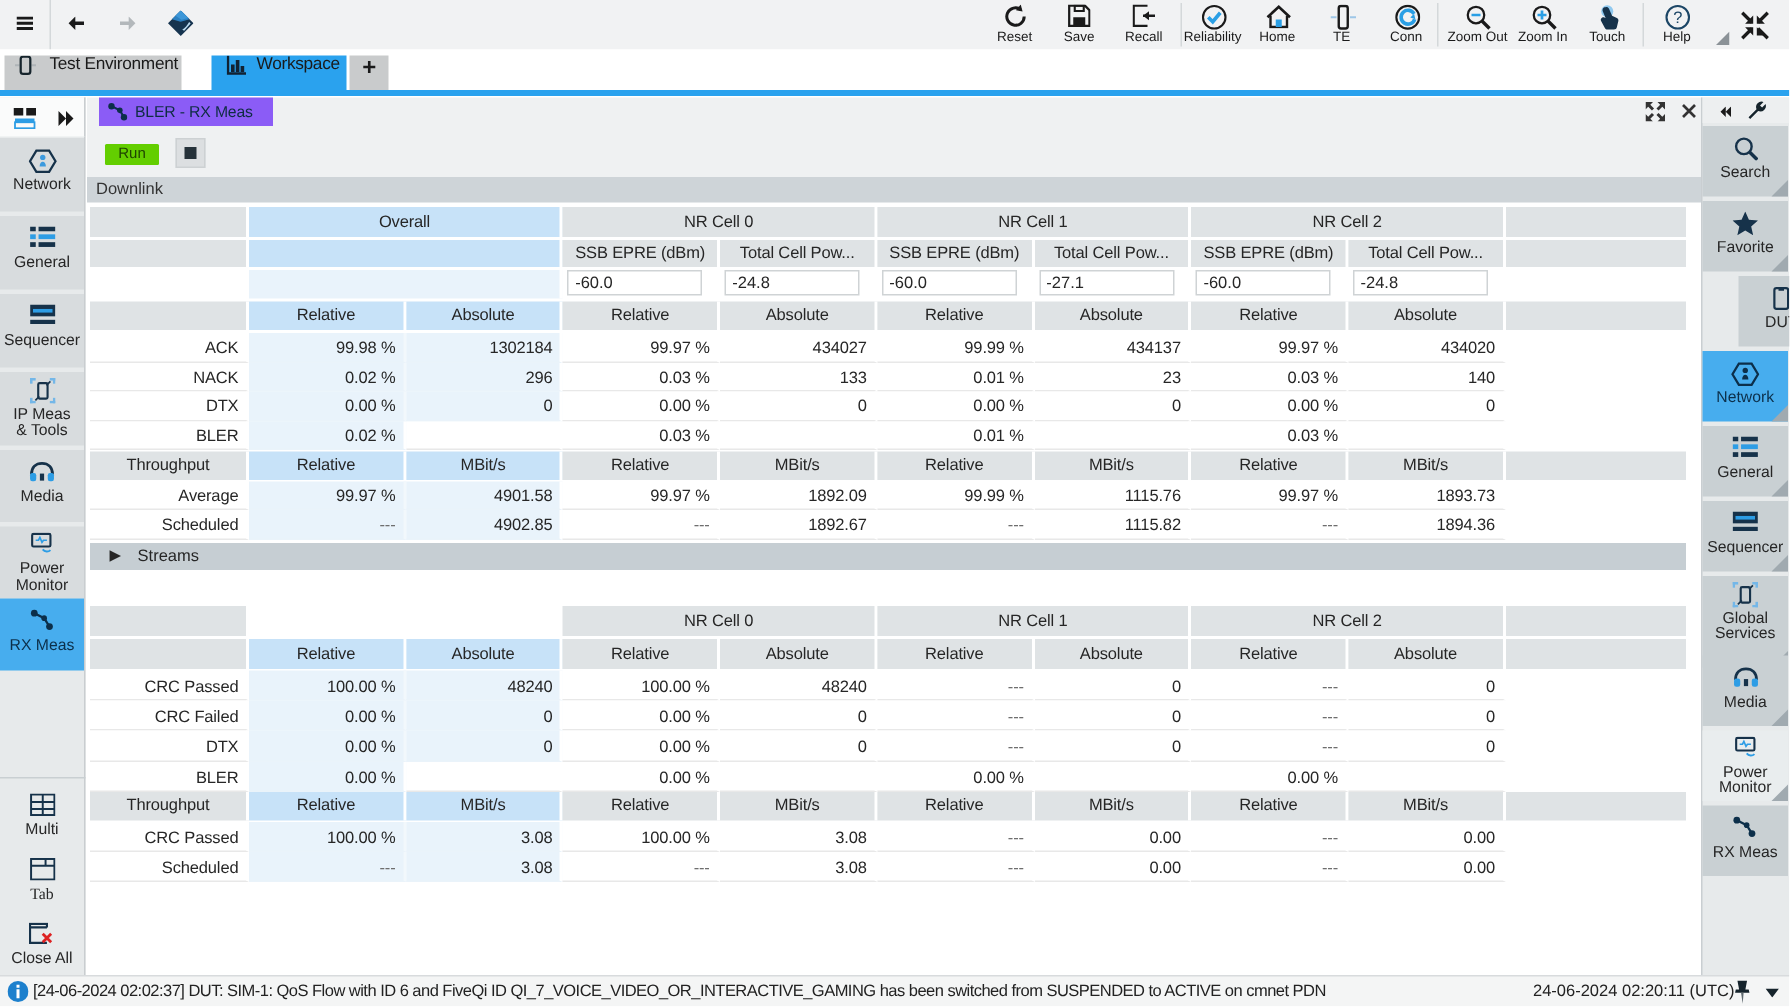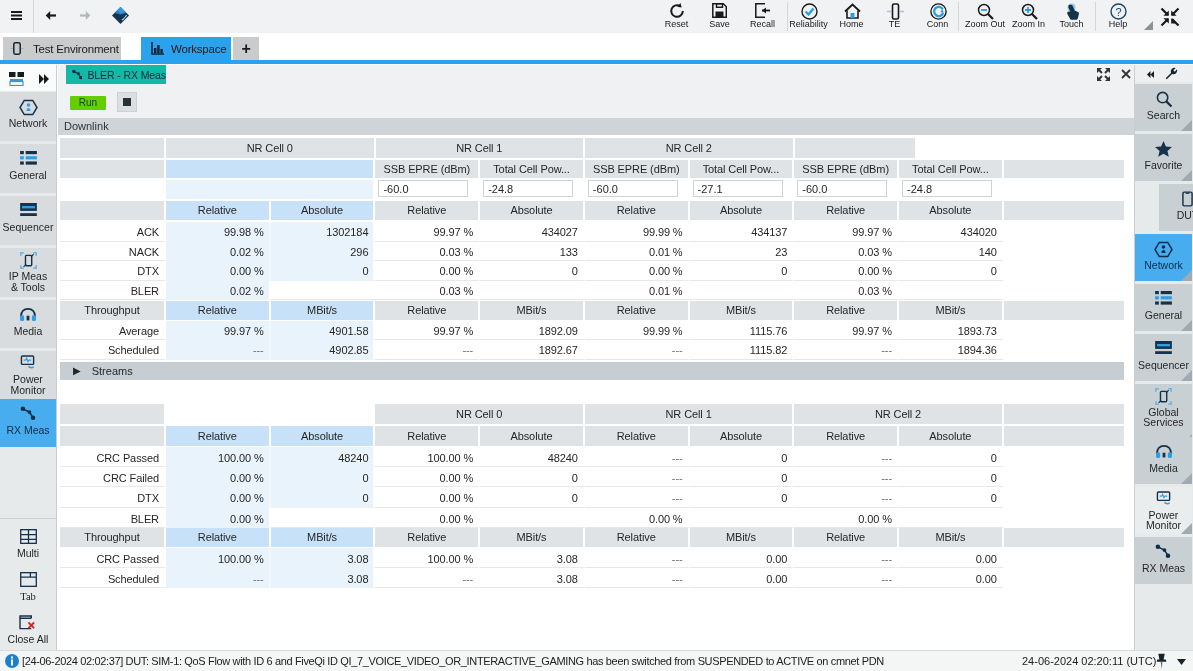--- a/index.html
+++ b/index.html
@@ -7,31 +7,31 @@
 body { font-family:"Liberation Sans", sans-serif; color:#262626; }
 #app { position:relative; width:1193px; height:671px; background:#fff; overflow:hidden; }
 .abs { position:absolute; }
 #titlebar { position:absolute; left:0; top:0; width:1193px; height:33px; background:#f1f2f3; }
 #titlebar .title { position:absolute; left:140px; top:9px; font-size:11.5px; letter-spacing:-0.45px; color:#2b2b2b; }
 .tbtn { position:absolute; top:0; height:33px; text-align:center; }
 .tbtn .lbl { position:absolute; top:19px; width:100%; font-size:9px; color:#1a1a1a; text-align:center; }
 .tbtn svg { position:absolute; top:3px; left:50%; margin-left:-8px; }
 .vsep { position:absolute; top:2px; height:29px; width:1px; background:#d4d8da; }
 #tabrow { position:absolute; left:0; top:33px; width:1193px; height:27px; background:#fff; }
-.wtab { position:absolute; top:4px; height:23px; font-size:11.5px; letter-spacing:-0.2px; color:#1a1a1a; display:flex; align-items:center; white-space:nowrap; overflow:hidden; }
+.wtab { position:absolute; top:4px; height:23px; font-size:11.5px; letter-spacing:-0.2px; color:#1a1a1a; display:flex; align-items:flex-start; white-space:nowrap; overflow:hidden; }
 #bluebar { position:absolute; left:0; top:60px; width:1193px; height:4px; background:#2aa2ee; }
 #lsb { position:absolute; left:0; top:65px; width:57px; height:585px; background:#e7eaeb; border-right:1px solid #c9cdd0; }
 #lsb-top { position:absolute; left:0; top:65px; width:57px; height:26px; background:#fafbfb; border-right:1px solid #c9cdd0;}
 .sbitem { position:absolute; left:0; width:56px; background:#d8dcde; text-align:center; font-size:10.5px; color:#262626; }
 #rsb { position:absolute; left:1134px; top:65px; width:59px; height:585px; background:#e7eaeb; border-left:1px solid #c9ced1; }
 .rsbitem { position:absolute; width:57px; background:#c9d0d3; text-align:center; font-size:10.5px; color:#262626; }
 .corner { position:absolute; right:0; bottom:0; width:0; height:0; border-style:solid; border-width:0 0 11px 11px; border-color:transparent transparent #a0aab0 transparent; }
 #main { position:absolute; left:58px; top:65px; width:1076px; height:585px; background:#fff; }
 #maintop { position:absolute; left:0; top:0; width:1076px; height:54px; background:#eff1f2; }
-#paneltab { position:absolute; left:8px; top:0; width:100px; height:19px; white-space:nowrap; background:#14b8a6; color:#0e2c42; font-size:10.5px; letter-spacing:-0.1px; display:flex; align-items:center; }
+#paneltab { position:absolute; left:8px; top:0; width:116px; height:19px; white-space:nowrap; background:#8b5cf6; color:#0e2c42; font-size:10.5px; letter-spacing:-0.1px; display:flex; align-items:center; }
 #runbtn { position:absolute; left:12px; top:31px; width:36px; height:14px; background:#63ce00; border-radius:1px; font-size:10px; color:#1f4500; text-align:center; line-height:14px; }
 #stopbtn { position:absolute; left:59px; top:27px; width:20px; height:20px; background:#dcdfe1; border:1px solid #cdd1d3; }
 #stopbtn div { width:8px; height:8px; background:#26323a; margin:5px auto; }
 .secbar { position:absolute; left:0; width:1076px; height:17px; background:#ced4d8; font-size:11px; color:#333; padding-left:6px; line-height:17px; }
 .trow { position:absolute; left:2px; width:1064px; display:flex; }
 .c { border-right:2px solid #fff; overflow:hidden; white-space:nowrap; font-size:11px; line-height:inherit; letter-spacing:-0.1px; }
 .wt { width:120.25px; border-right:none; }
 .hg { background:#dfe3e5; }
 .hb { background:#c7e2f8; }
 .db { background:#e9f3fb; }
@@ -230,20 +230,21 @@
         <path d="M1 1l8 8M9 1L1 9" stroke="#333" stroke-width="1.8"></path>
       </svg>
   <div id="runbtn">Run</div>
   <div id="stopbtn">
         <div></div>
       </div>
   <div class="secbar" style="top:53px;">Downlink</div>
   <div id="dltable">
 <div class="trow" style="top:73px;height:20px;line-height:20px;">
           <div class="c hg" style="width:106px;"></div>
+          <div class="c hb tc" style="width:209.5px;">Overall</div>
           <div class="c hg tc" style="width:209.5px;">NR Cell 0</div>
           <div class="c hg tc" style="width:209.5px;">NR Cell 1</div>
           <div class="c hg tc" style="width:209.5px;">NR Cell 2</div>
           <div class="c hg wt" style=""></div>
         </div>
 <div class="trow" style="top:95px;height:18px;line-height:18px;">
           <div class="c hg" style="width:106px;"></div>
           <div class="c hb" style="width:209.5px;"></div>
           <div class="c hg tc" style="width:104.75px;">SSB EPRE (dBm)</div>
           <div class="c hg tc" style="width:104.75px;">Total Cell Pow...</div>

